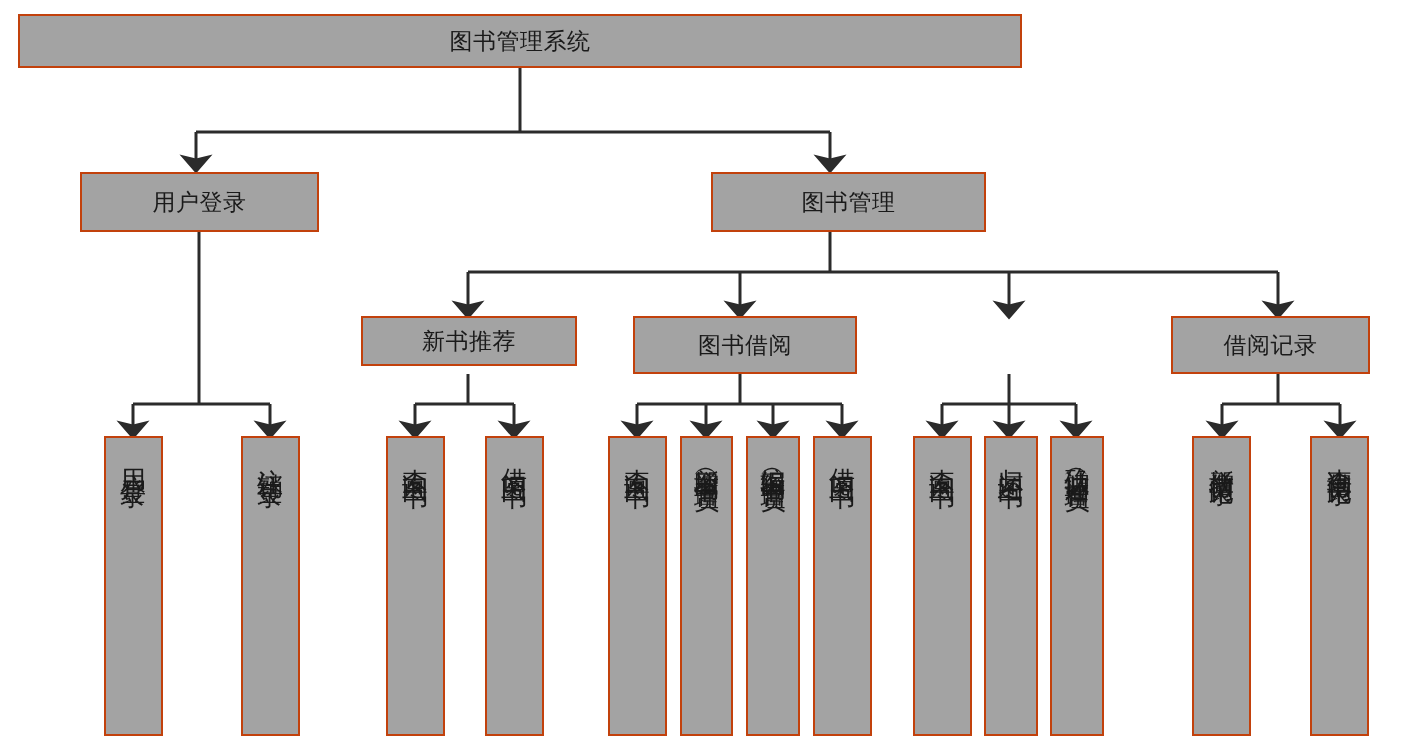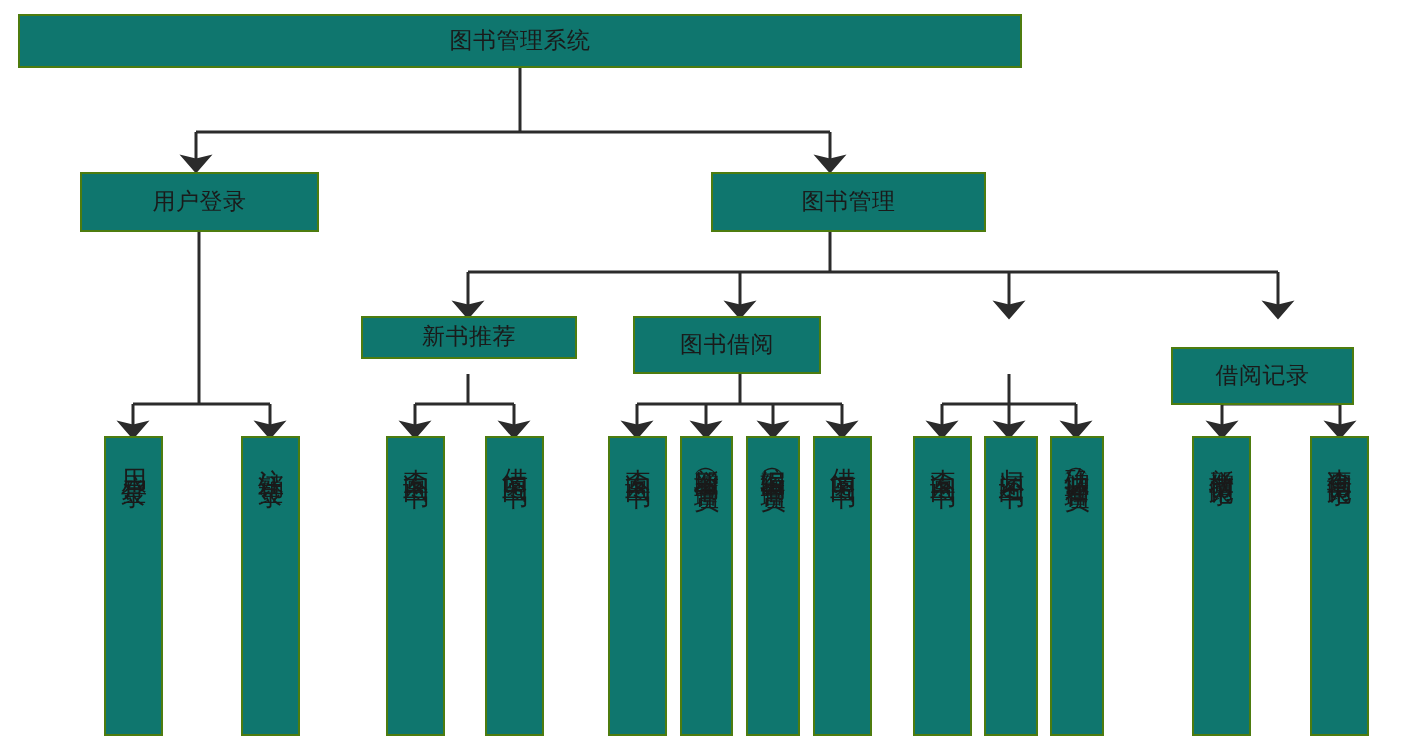--- a/index.html
+++ b/index.html
@@ -7,27 +7,26 @@
     width:1405px;height:747px;
     font-family:"DejaVu Sans","Liberation Sans",sans-serif;
     overflow:hidden;position:relative;
   }
   #diagram-root{position:relative;width:1405px;height:747px;background:#fff;}
   svg.edges{position:absolute;left:0;top:0;width:1405px;height:747px;}
 
   .node{
     position:absolute;
     box-sizing:border-box;
-    background:#0f766e;
-    border:2px solid #4d7c0f;
+    background:#a3a3a3;
+    border:2px solid #c2410c;
     display:flex;
     align-items:center;
     justify-content:center;
     color:#1a1a1a;
-    font-family:Liberation Serif, serif;
   }
   .node .label{
     display:block;
     text-align:center;
     line-height:1.08;
     letter-spacing:0.5px;
   }
   
   .node.h .label{
     font-size:23px;
@@ -121,27 +120,27 @@
     <span class="label">图书管理系统</span>
   </div>
 
   <div class="node h" style="left:80px;top:172px;width:239px;height:60px;">
     <span class="label">用户登录</span>
   </div>
   <div class="node h" style="left:711px;top:172px;width:275px;height:60px;">
     <span class="label">图书管理</span>
   </div>
 
-  <div class="node h" style="left:361px;top:316px;width:216px;height:43px;">
+  <div class="node h" style="left:361px;top:316px;width:216px;height:50px;">
     <span class="label">新书推荐</span>
   </div>
-  <div class="node h" style="left:633px;top:316px;width:188px;height:58px;">
+  <div class="node h" style="left:633px;top:316px;width:224px;height:58px;">
     <span class="label">图书借阅</span>
   </div>
-  <div class="node h" style="left:1171px;top:316px;width:183px;height:58px;margin-top:31px;">
+  <div class="node h" style="left:1171px;top:316px;width:199px;height:58px;">
     <span class="label">借阅记录</span>
   </div>
 
   <div class="node v" style="left:104px;top:436px;width:59px;height:300px;">
     <span class="label">用户登录</span>
   </div>
   <div class="node v" style="left:241px;top:436px;width:59px;height:300px;">
     <span class="label">注销登录</span>
   </div>
 

